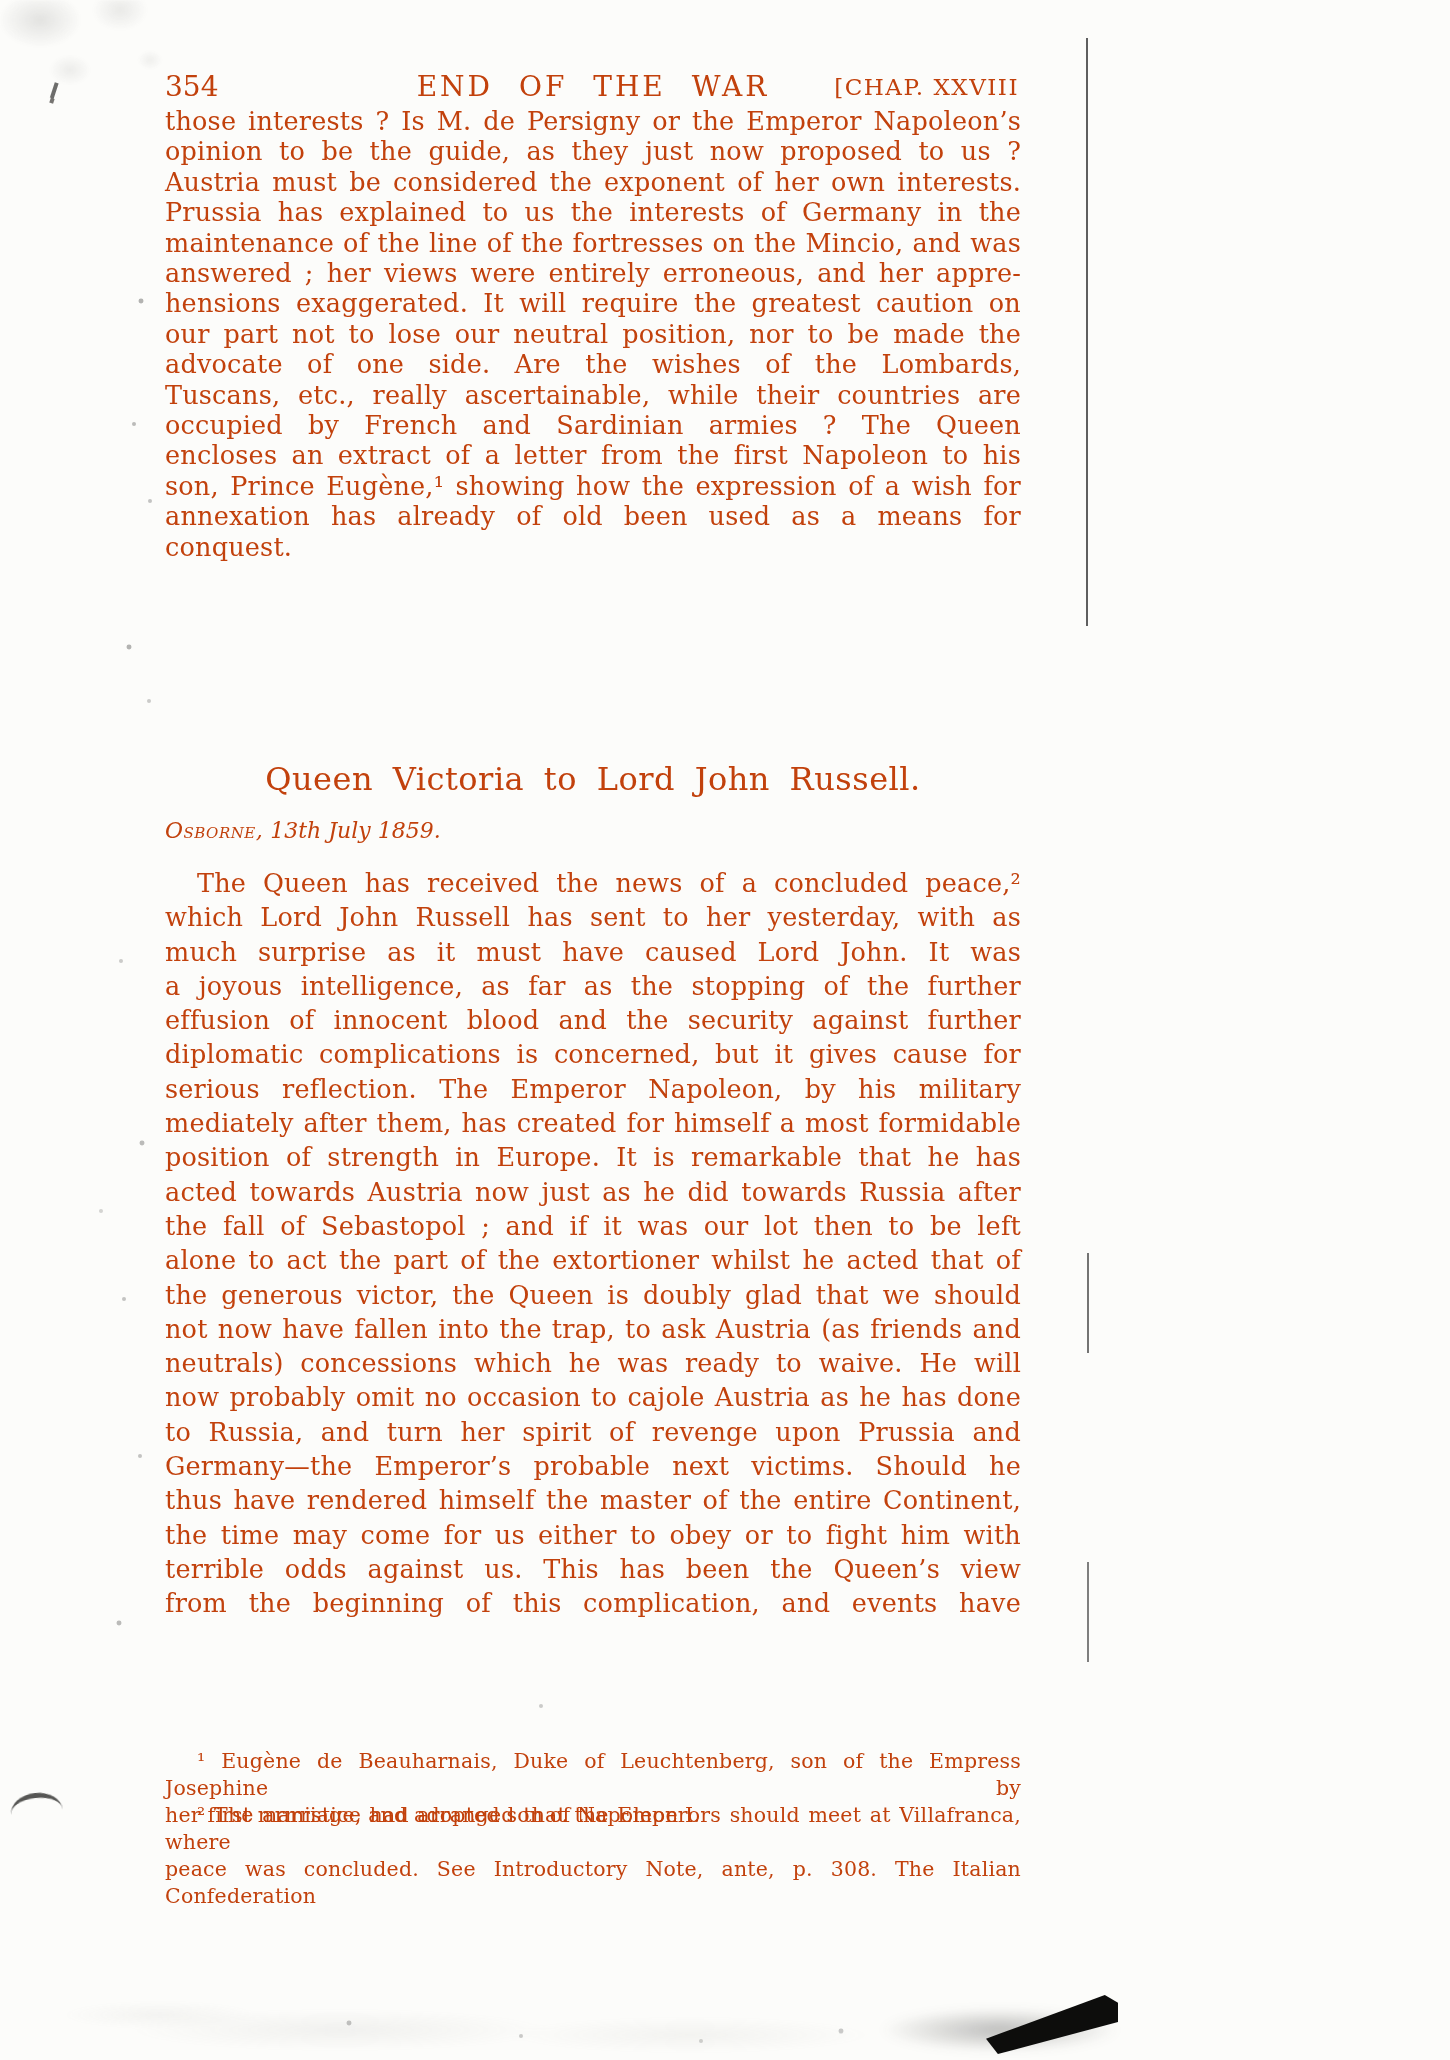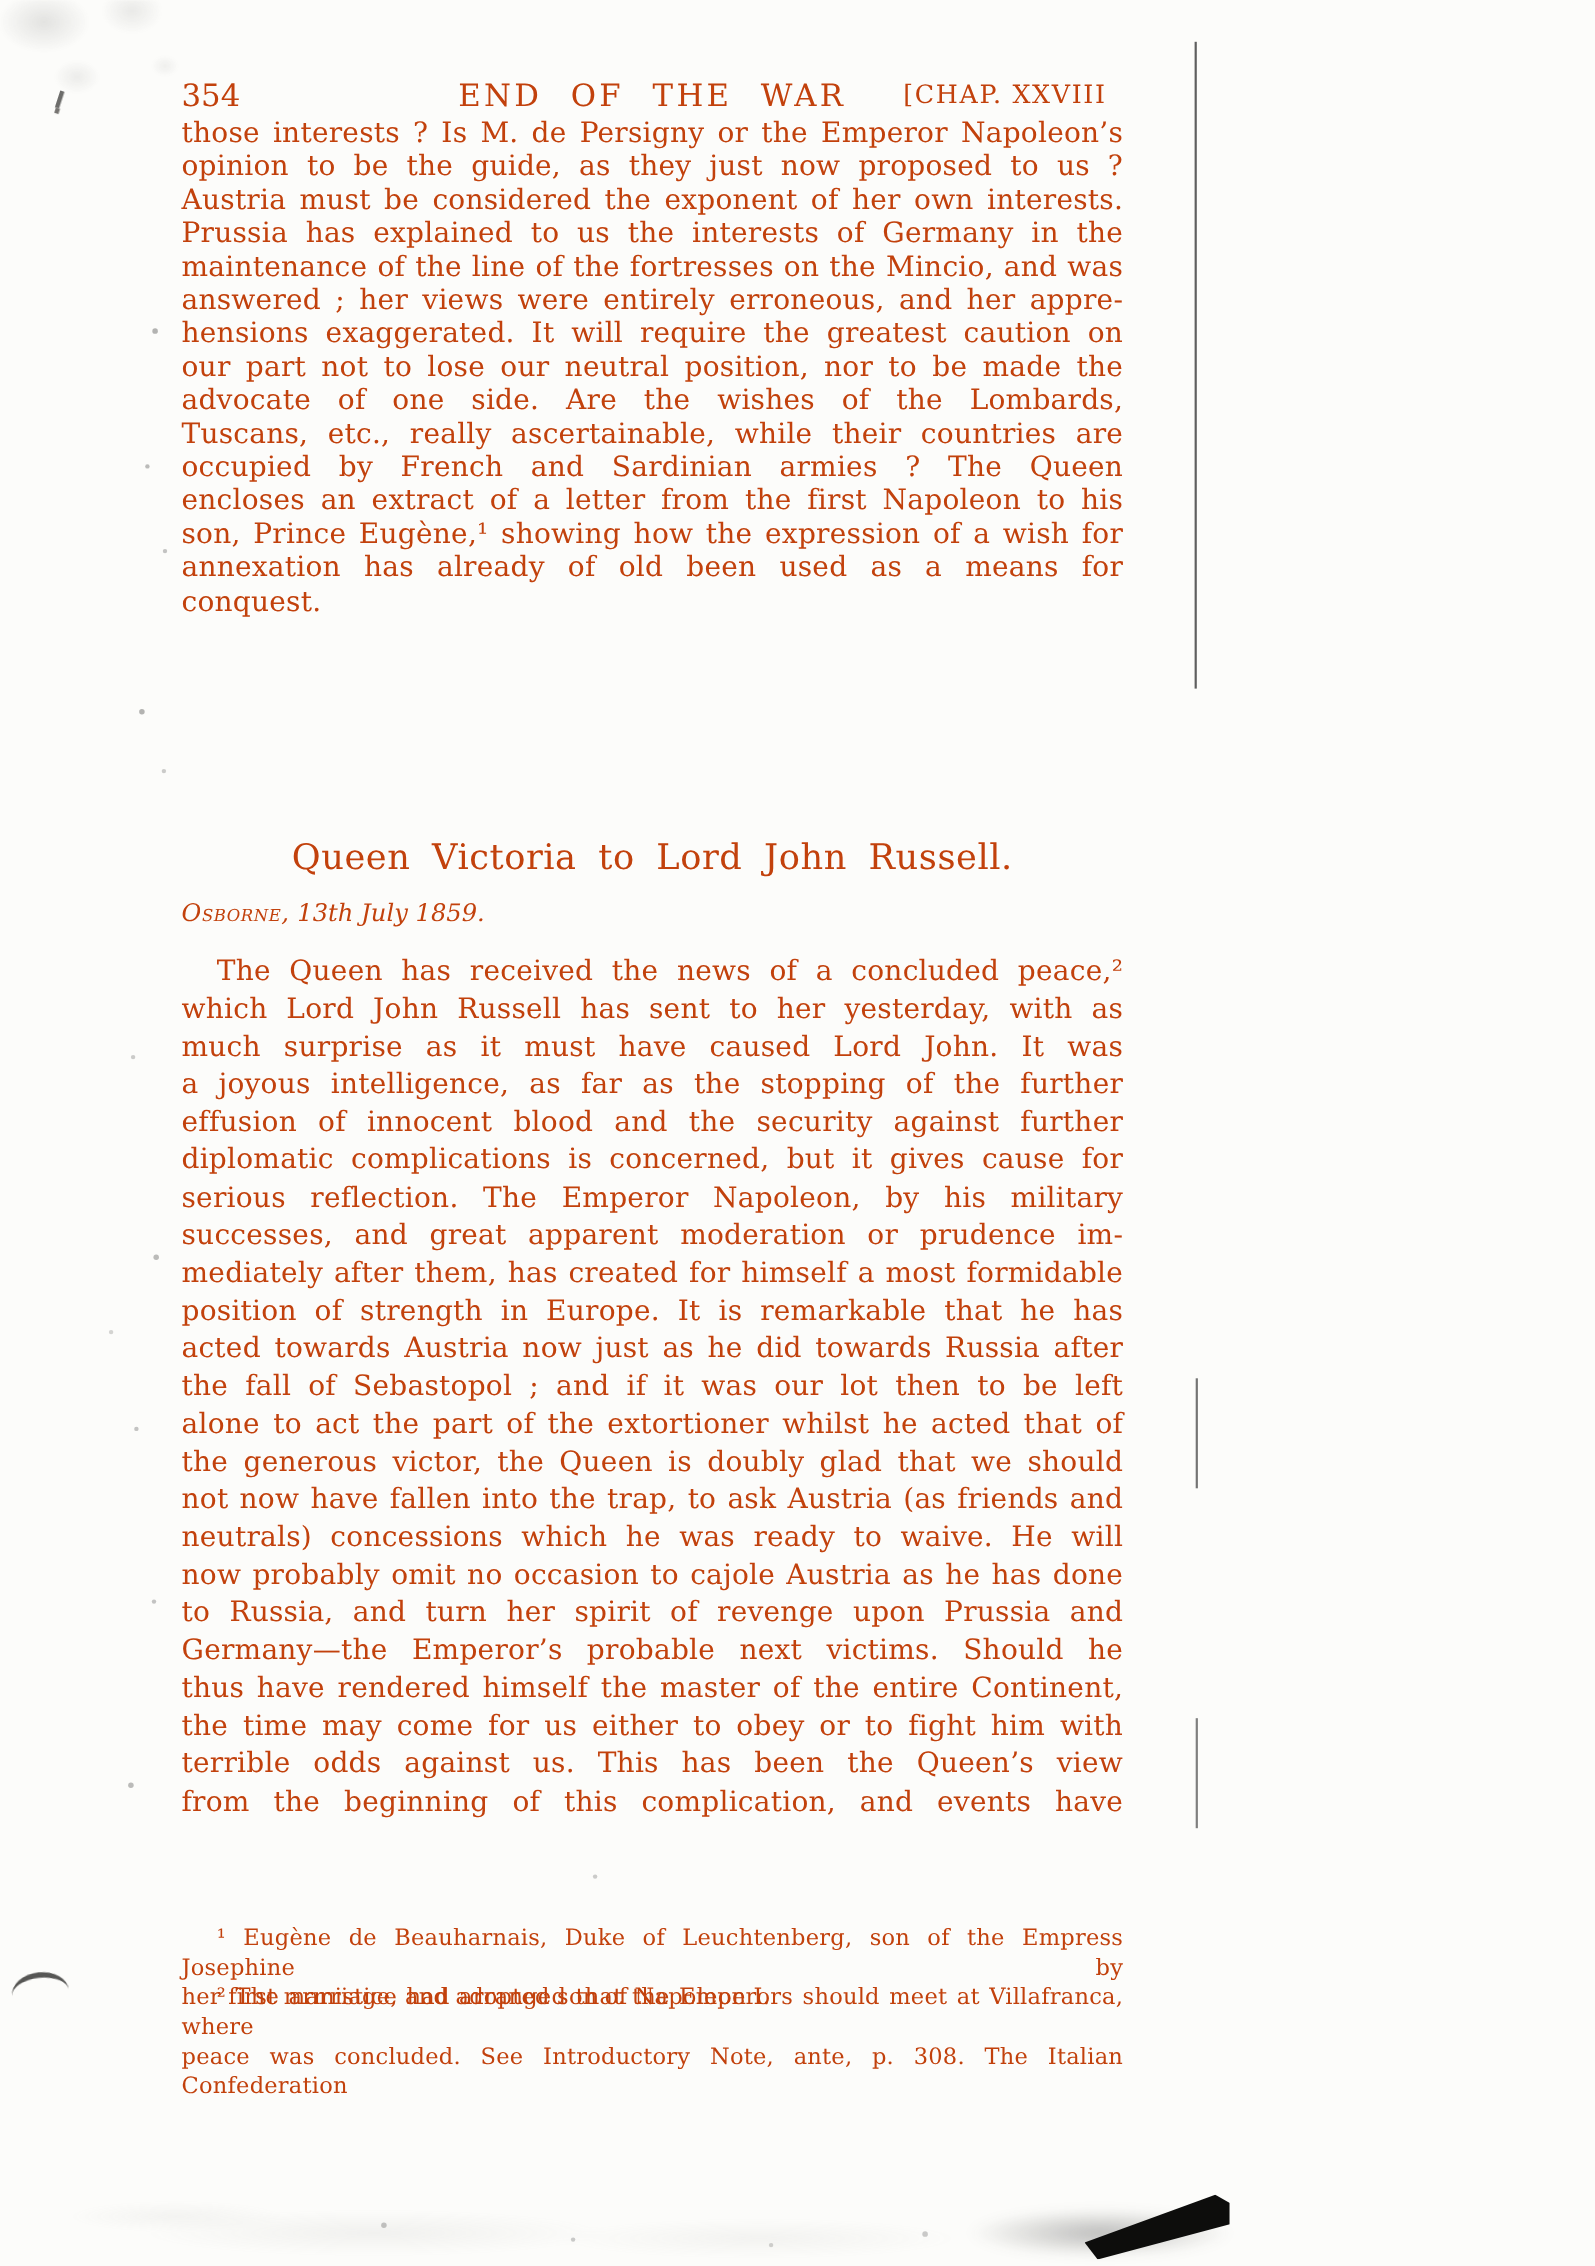--- a/index.html
+++ b/index.html
@@ -11,21 +11,21 @@
   
   .block { position:absolute; left:165px; width:856px; }
   .line { text-align:justify; text-align-last:justify; letter-spacing:0.2px; }
   .line.no-just { text-align-last:left; }
   .indent-first .line:first-child { text-indent:32px; }
 
   .pg-header { top:70px; height:40px; font-size:28px; }
   .pg-num { position:absolute; left:0; top:0; }
   .pg-title { position:absolute; left:0; right:0; top:0; text-align:center;
               letter-spacing:3px; word-spacing:14px; }
-  .pg-chap { position:absolute; right:15px; top:4px; font-size:23px; letter-spacing:1.5px; }
+  .pg-chap { position:absolute; right:2px; top:4px; font-size:23px; letter-spacing:1.5px; }
 
   .intro { top:106px; font-size:25.5px; }
   .intro .line { line-height:30.4px; }
 
   .letter-heading { top:760px; font-size:32px; 
                     text-align:center; word-spacing:9px; letter-spacing:0.5px; }
   .letter-dateline { top:818px; font-size:22px; text-align:left; padding-right:16px;
                      box-sizing:border-box; }
   .dl-place { font-style:italic; font-variant:small-caps; letter-spacing:0.5px; }
   .dl-date { font-style:italic; }
@@ -133,21 +133,20 @@
   </div>
 
   <div class="block letter-body indent-first">
       <div class="line">The Queen has received the news of a concluded peace,²</div>
       <div class="line">which Lord John Russell has sent to her yesterday, with as</div>
       <div class="line">much surprise as it must have caused Lord John.  It was</div>
       <div class="line">a joyous intelligence, as far as the stopping of the further</div>
       <div class="line">effusion of innocent blood and the security against further</div>
       <div class="line">diplomatic complications is concerned, but it gives cause for</div>
       <div class="line">serious reflection.  The Emperor Napoleon, by his military</div>
-      <div class="line">successes, and great apparent moderation or prudence im-</div>
       <div class="line">mediately after them, has created for himself a most formidable</div>
       <div class="line">position of strength in Europe.  It is remarkable that he has</div>
       <div class="line">acted towards Austria now just as he did towards Russia after</div>
       <div class="line">the fall of Sebastopol ;  and if it was our lot then to be left</div>
       <div class="line">alone to act the part of the extortioner whilst he acted that of</div>
       <div class="line">the generous victor, the Queen is doubly glad that we should</div>
       <div class="line">not now have fallen into the trap, to ask Austria (as friends and</div>
       <div class="line">neutrals) concessions which he was ready to waive.  He will</div>
       <div class="line">now probably omit no occasion to cajole Austria as he has done</div>
       <div class="line">to Russia, and turn her spirit of revenge upon Prussia and</div>

